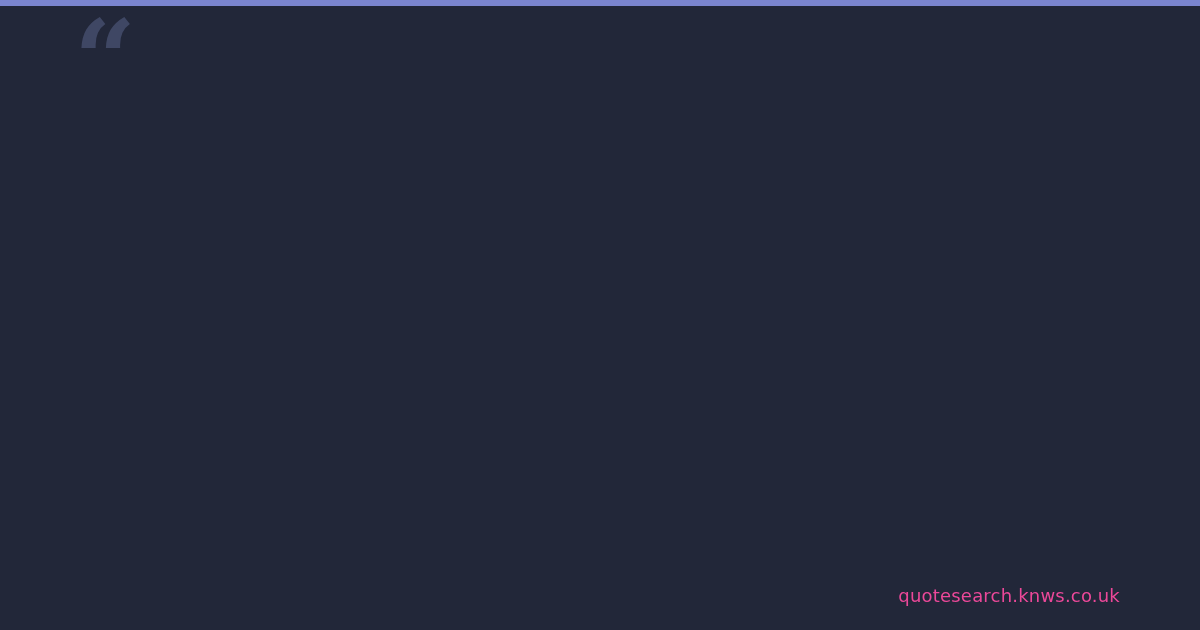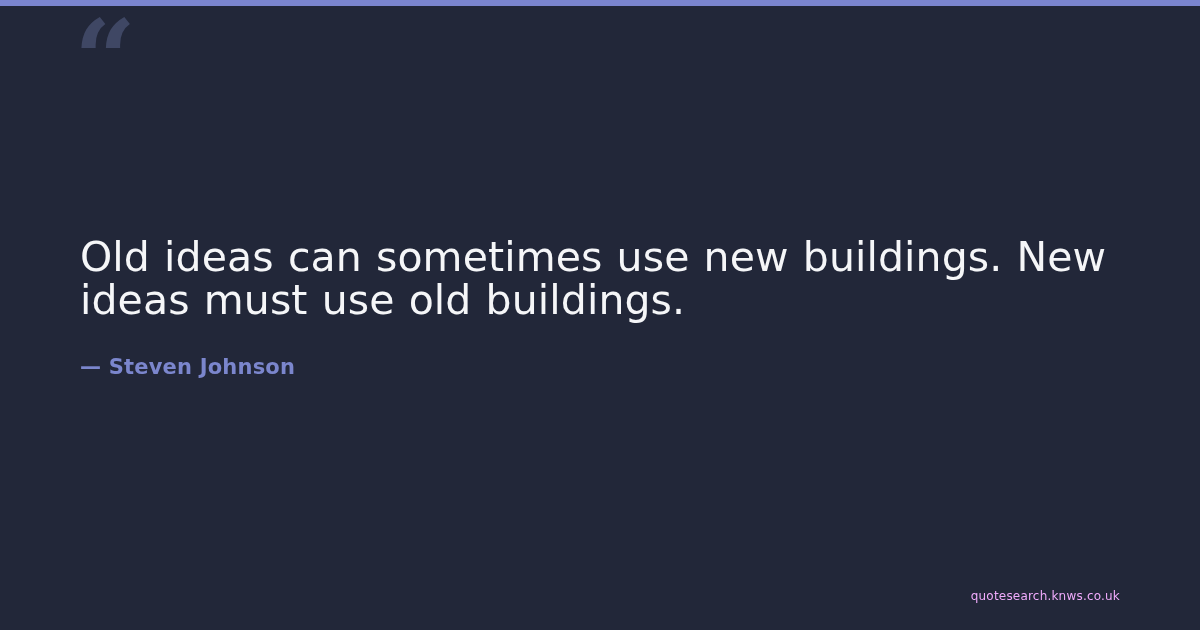--- a/index.html
+++ b/index.html
@@ -83,41 +83,33 @@
 
   #attribution-name {
     color: #7b86cd;
   }
 
   
   #site-url {
     position: absolute;
     right: 80px;
     bottom: 25px;
-    font-size: 12px;
+    font-size: 18px;
     line-height: 18px;
     font-weight: 400;
-    color: #f0abfc;
+    color: #ec4899;
     letter-spacing: 0.2px;
     white-space: nowrap;
   }
 </style>
 </head>
 <body>
 
 <div id="quote-card">
 
   <div id="accent-bar"></div>
 
   <div id="quote-mark">“</div>
 
-  <div id="quote-body">
-    <p id="quote-text">Old ideas can sometimes use new buildings. New ideas must use old buildings.</p>
-
-    <p id="attribution">
-      <span id="attribution-dash">—</span>
-      <span id="attribution-name">Steven Johnson</span>
-    </p>
-  </div>
 
   <div id="site-url">quotesearch.knws.co.uk</div>
 
 </div>
 
 </body></html>

